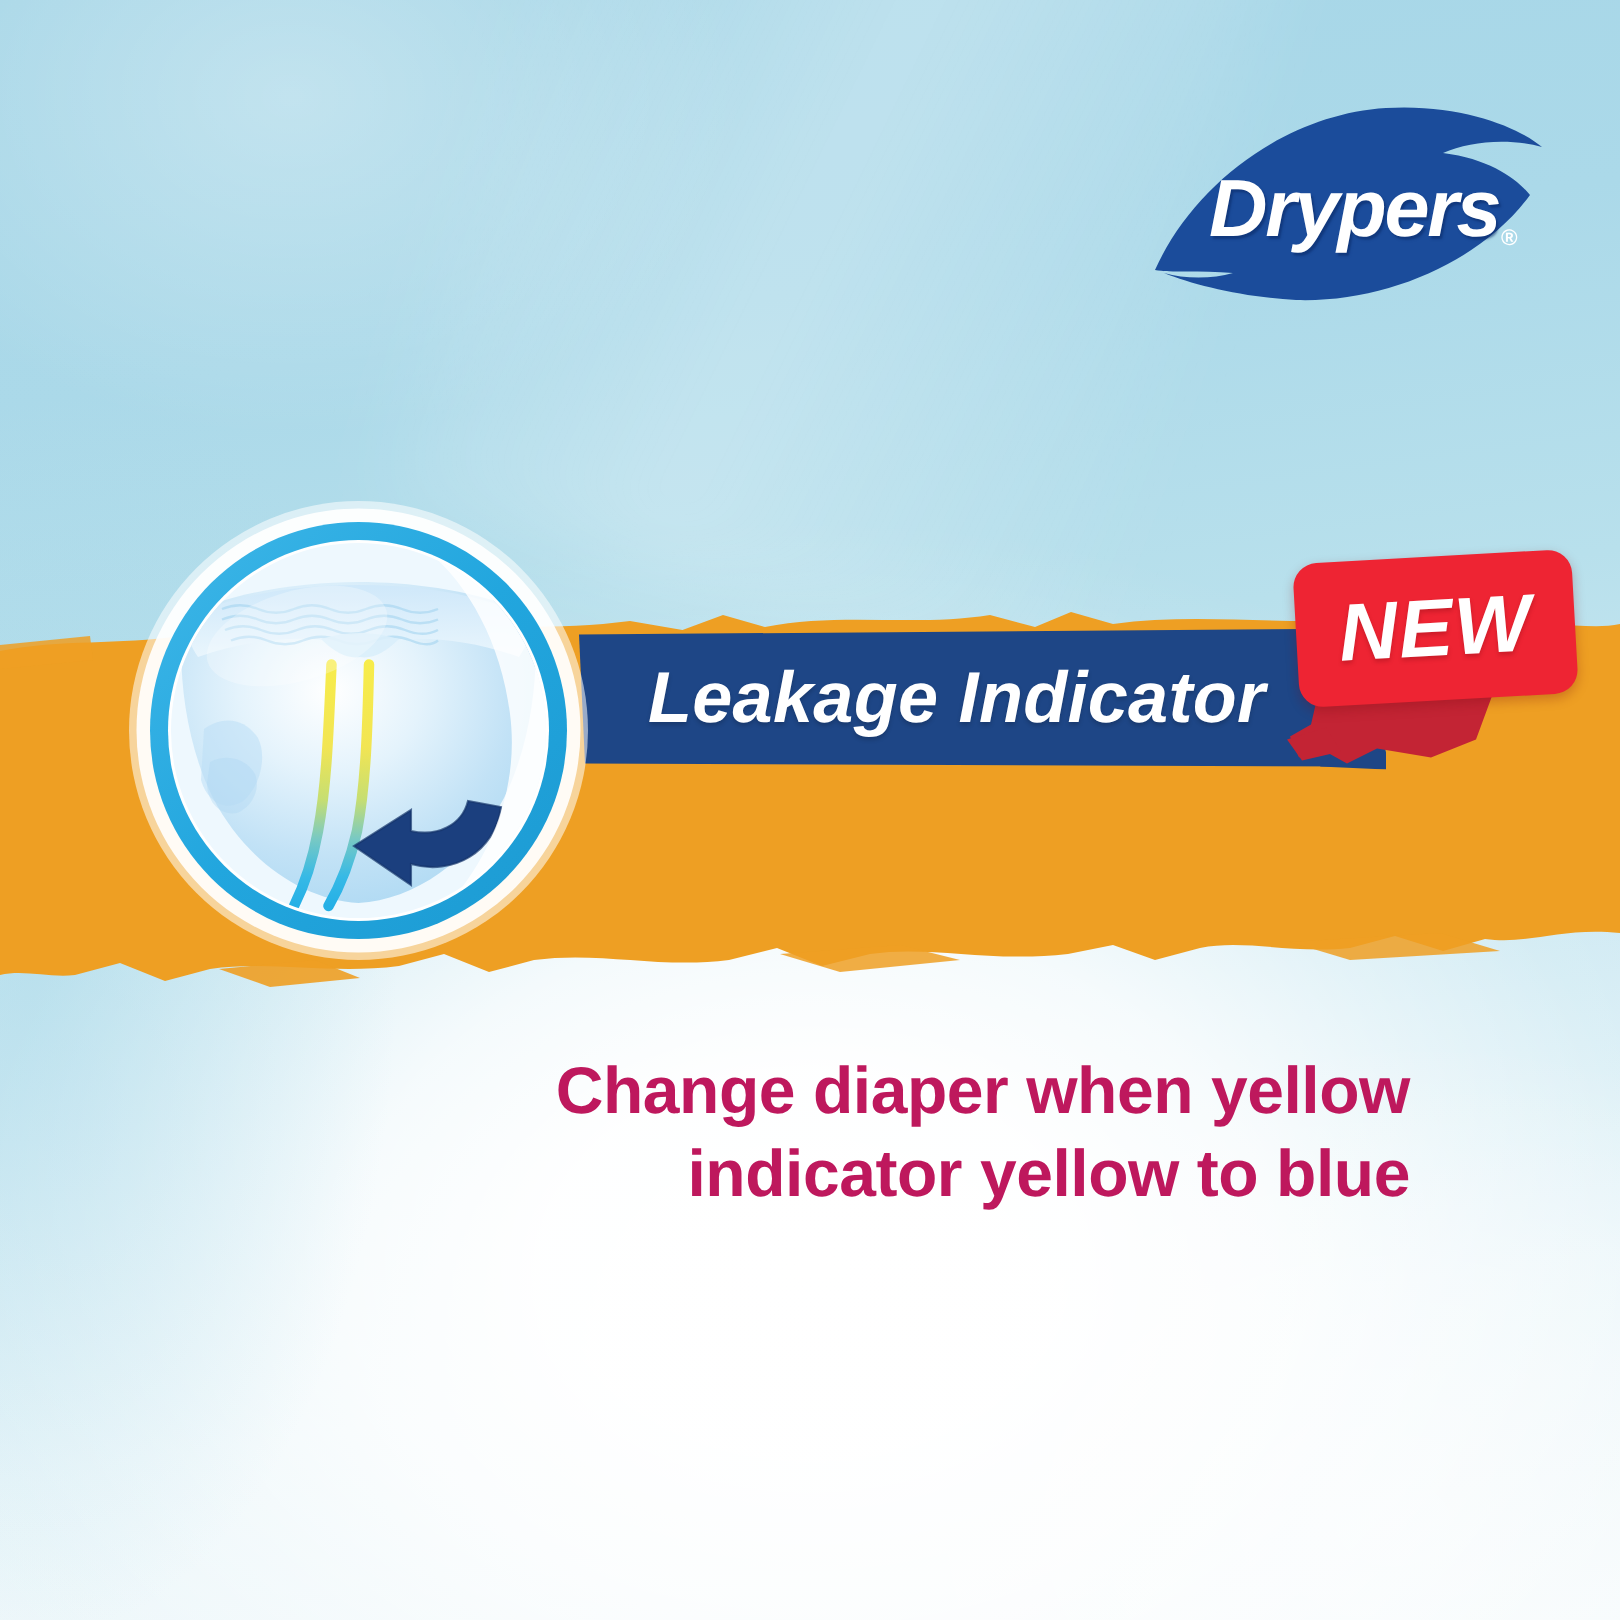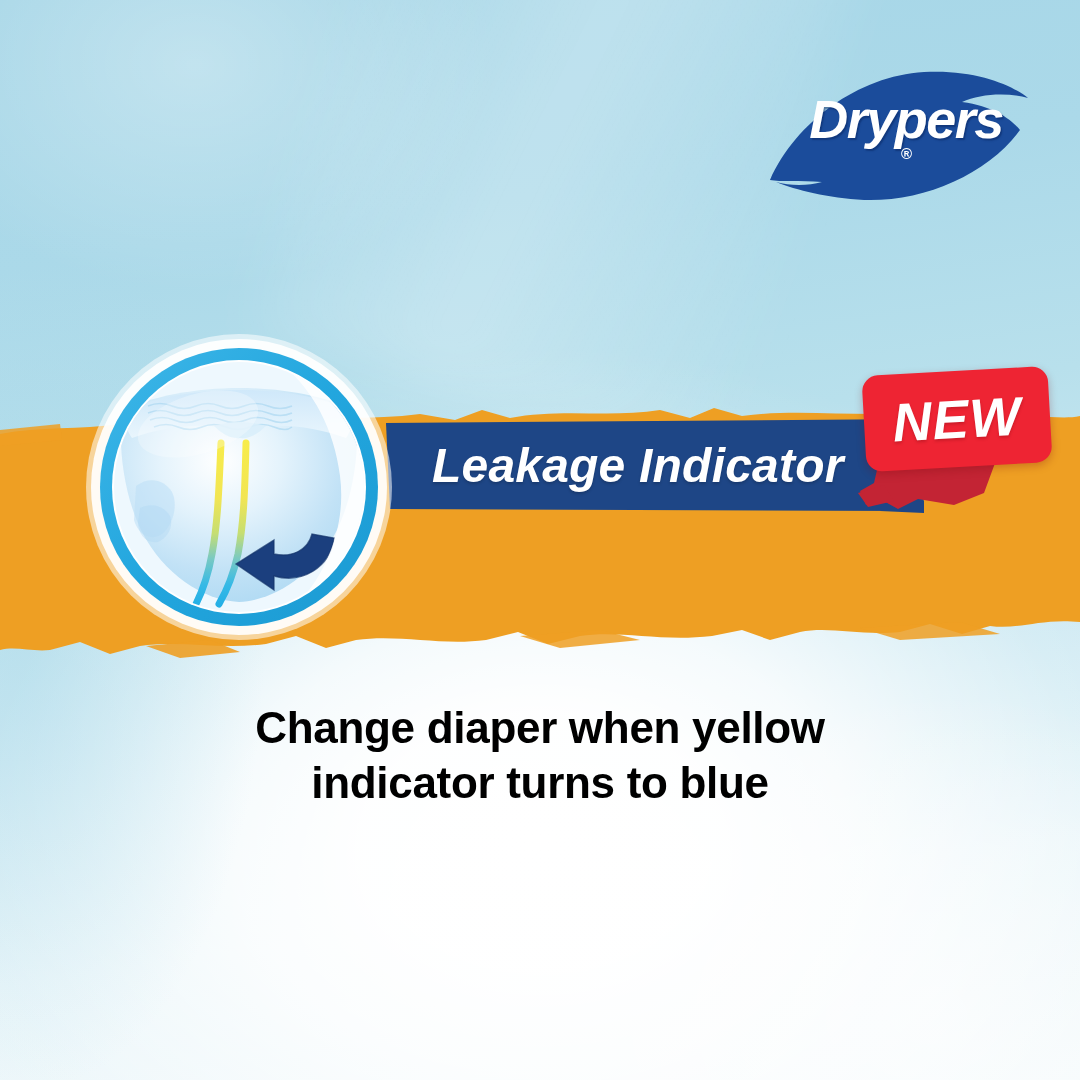--- a/index.html
+++ b/index.html
@@ -145,48 +145,47 @@
     height: 142px;
   }
   .logo svg { display: block; width: 100%; height: 100%; }
   .logo-text {
     position: absolute;
     left: 806px;
     top: 92px;
     width: 200px;
     height: 74px;
     display: flex;
-    align-items: center;
+    align-items: flex-end;
     color: #ffffff;
     font-size: 54px;
     font-weight: bold;
     font-style: italic;
     letter-spacing: -1.5px;
     line-height: 1;
     text-shadow: 1.5px 2px 1.5px rgba(10,40,100,0.55);
-    flex-direction: column;
   }
   .logo-r {
     font-size: 15px;
     font-style: normal;
     font-weight: bold;
     vertical-align: super;
     letter-spacing: 0;
     margin-left: 1px;
     text-shadow: none;
   }
 
   
   .caption {
     position: absolute;
     left: 140px;
     top: 700px;
     width: 800px;
-    text-align: center;
-    color: #000000;
+    text-align: right;
+    color: #be185d;
     font-size: 44px;
     font-weight: bold;
     line-height: 1.26;
     letter-spacing: -0.3px;
   }
   .caption-line { display: block; }
 </style>
 </head>
 <body>
 
@@ -350,16 +349,16 @@
                C 34,118 14,120 4,118 Z" fill="#1B4C9B"></path>
     </svg>
   </div>
   <div class="logo-text">
     <span>Drypers</span>
       <span class="logo-r">®</span>
   </div>
 
   <div class="caption">
     <span class="caption-line">Change diaper when yellow</span>
-    <span class="caption-line">indicator turns to blue</span>
+    <span class="caption-line">indicator yellow to blue</span>
   </div>
 
 </div>
 
 </body></html>

